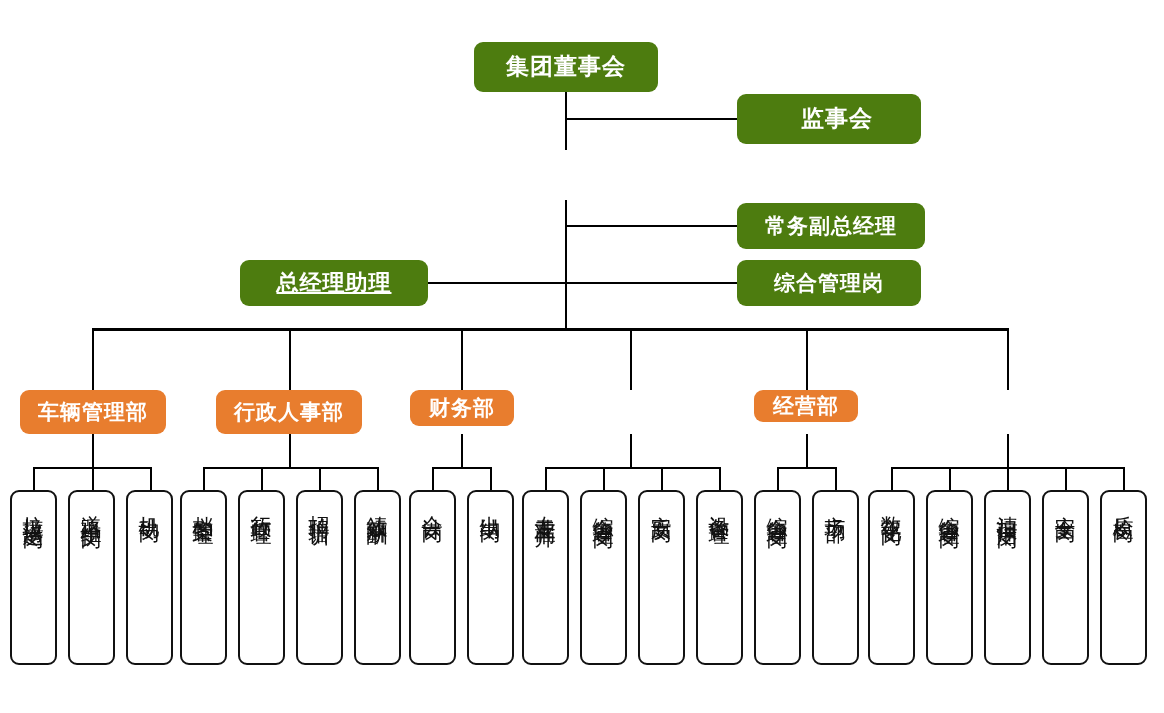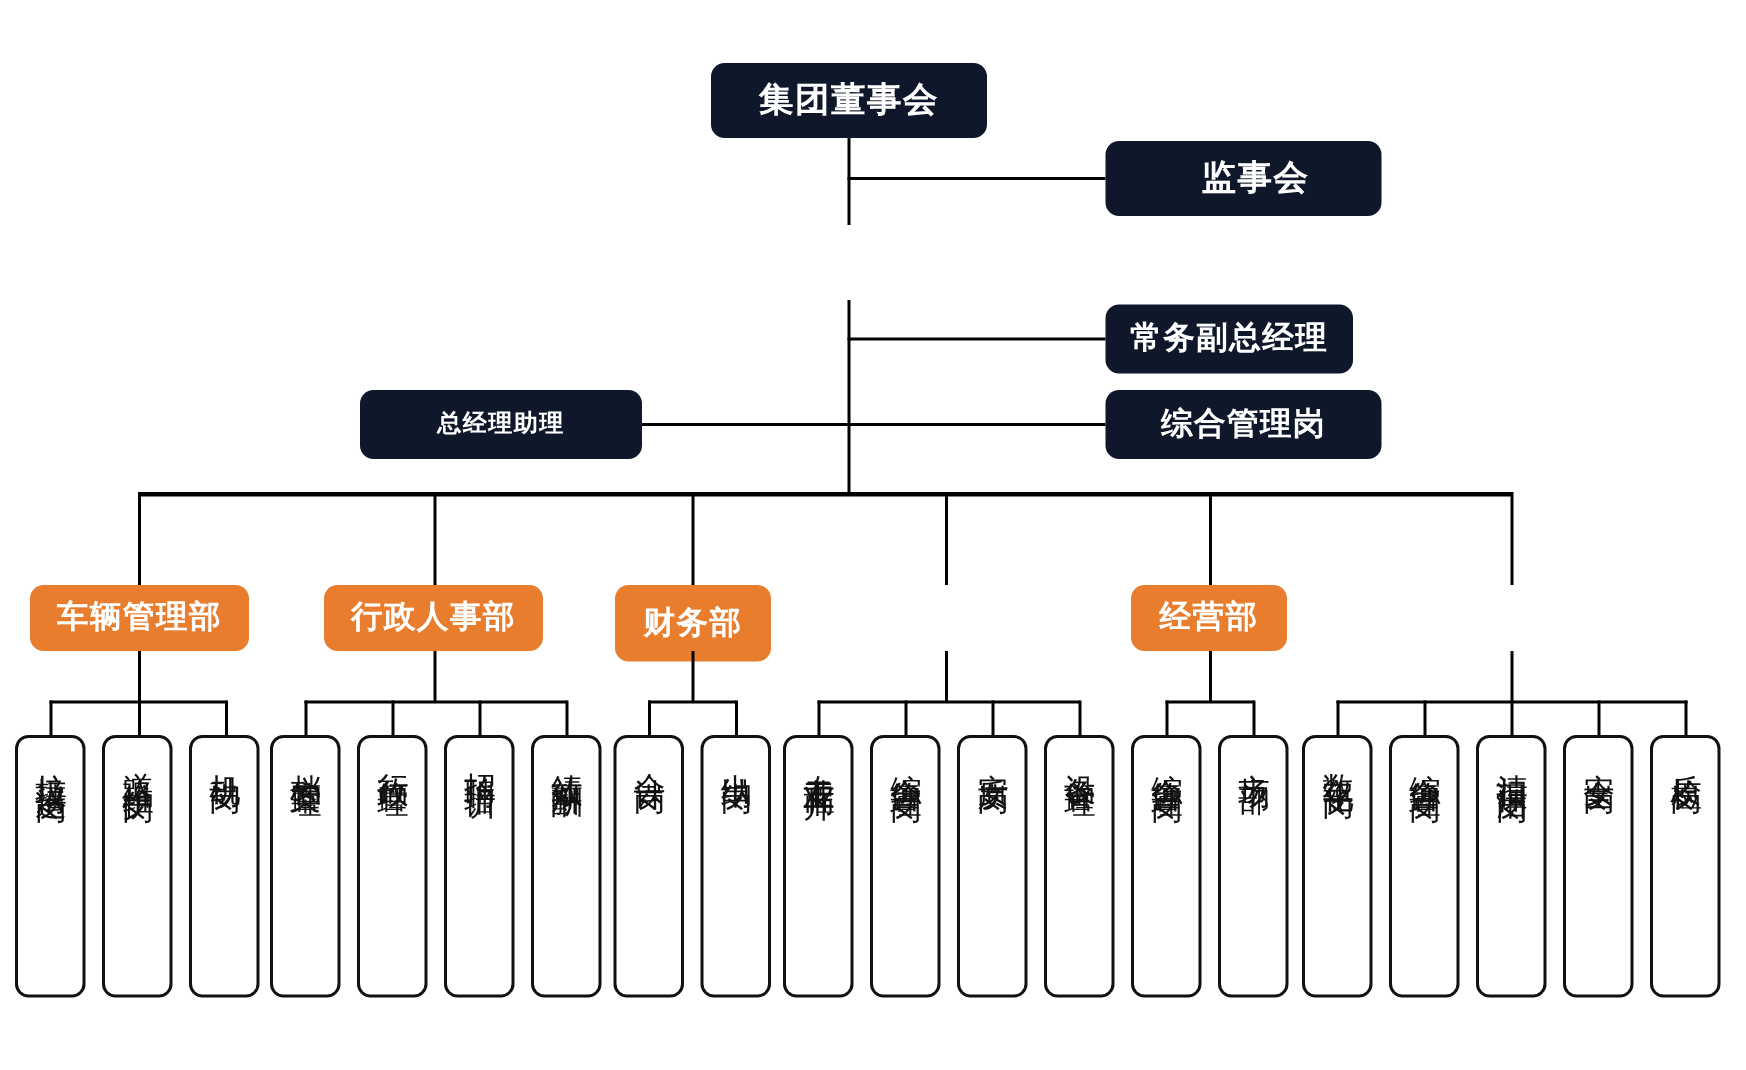--- a/index.html
+++ b/index.html
@@ -22,21 +22,21 @@
     position:absolute;
     display:flex;align-items:center;justify-content:center;
     border-radius:9px;
     color:#ffffff;
     font-weight:bold;
     letter-spacing:1px;
     box-sizing:border-box;
     text-align:center;
     line-height:1.1;
   }
-  .node.blue{background:#0f172a;}
+  .node.blue{background:#4d7c0f;}
   .node.orange{background:#E87D2E;}
 
   
   .leaf{
     position:absolute;
     box-sizing:border-box;
     background:#ffffff;
     border:2px solid #111111;
     border-radius:9px;
     display:flex;
@@ -63,29 +63,29 @@
 
   <div class="node blue" style="left:474px;top:42px;width:184px;height:50px;font-size:23px;">
     <span>集团董事会</span>
   </div>
 
   <div class="node blue" style="left:737px;top:94px;width:184px;height:50px;font-size:23px;padding-left:16px;">
     <span>监事会</span>
   </div>
 
 
-  <div class="node blue" style="left:737px;top:203px;width:165px;height:46px;font-size:21px;">
+  <div class="node blue" style="left:737px;top:203px;width:188px;height:46px;font-size:21px;">
     <span>常务副总经理</span>
   </div>
 
   <div class="node blue" style="left:737px;top:260px;width:184px;height:46px;font-size:21px;">
     <span>综合管理岗</span>
   </div>
 
-  <div class="node blue" style="left:240px;top:260px;width:188px;height:46px;font-size:16px;">
+  <div class="node blue" style="left:240px;top:260px;width:188px;height:46px;font-size:22px;text-decoration:underline;">
     <span>总经理助理</span>
   </div>
 
   <div class="ln v" style="left:565px;top:92px;height:58px;"></div>
 
   <div class="ln h" style="left:565px;top:118px;width:172px;"></div>
 
   <div class="ln v" style="left:565px;top:200px;height:130px;"></div>
 
   <div class="ln h" style="left:565px;top:225px;width:172px;"></div>
@@ -102,24 +102,24 @@
   <div class="ln v" style="left:630px;top:328px;height:62px;"></div>
   <div class="ln v" style="left:806px;top:328px;height:62px;"></div>
   <div class="ln v" style="left:1007px;top:328px;height:62px;"></div>
 
   <div class="node orange" style="left:216px;top:390px;width:146px;height:44px;font-size:21px;">
     <span>行政人事部</span>
   </div>
   <div class="node orange" style="left:20px;top:390px;width:146px;height:44px;font-size:21px;">
     <span>车辆管理部</span>
   </div>
-  <div class="node orange" style="left:410px;top:390px;width:104px;height:51px;font-size:21px;">
+  <div class="node orange" style="left:410px;top:390px;width:104px;height:36px;font-size:21px;">
     <span>财务部</span>
   </div>
-  <div class="node orange" style="left:754px;top:390px;width:104px;height:44px;font-size:21px;">
+  <div class="node orange" style="left:754px;top:390px;width:104px;height:32px;font-size:21px;">
     <span>经营部</span>
   </div>
 
   <div class="ln v" style="left:92px;top:434px;height:34px;"></div>
   <div class="ln h" style="left:33px;top:467px;width:118px;"></div>
   <div class="ln v" style="left:33px;top:467px;height:24px;"></div>
   <div class="ln v" style="left:92px;top:467px;height:24px;"></div>
   <div class="ln v" style="left:150px;top:467px;height:24px;"></div>
 
   <div class="ln v" style="left:289px;top:434px;height:34px;"></div>

